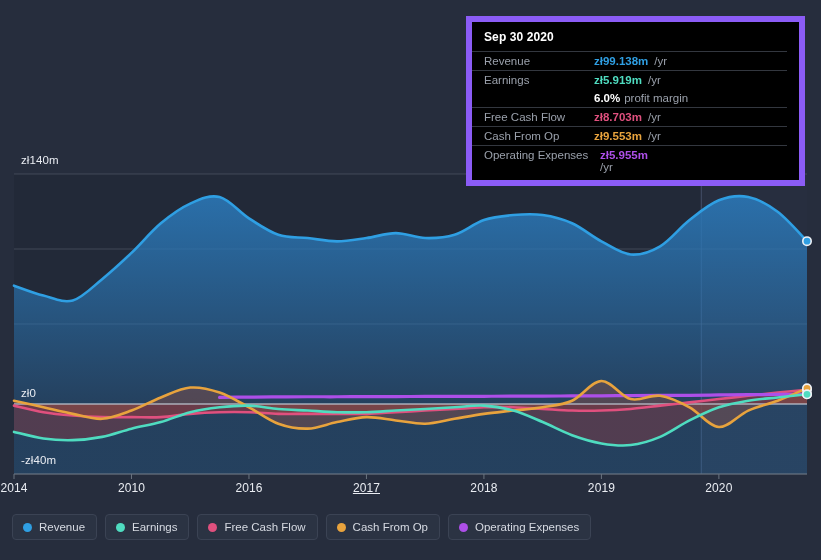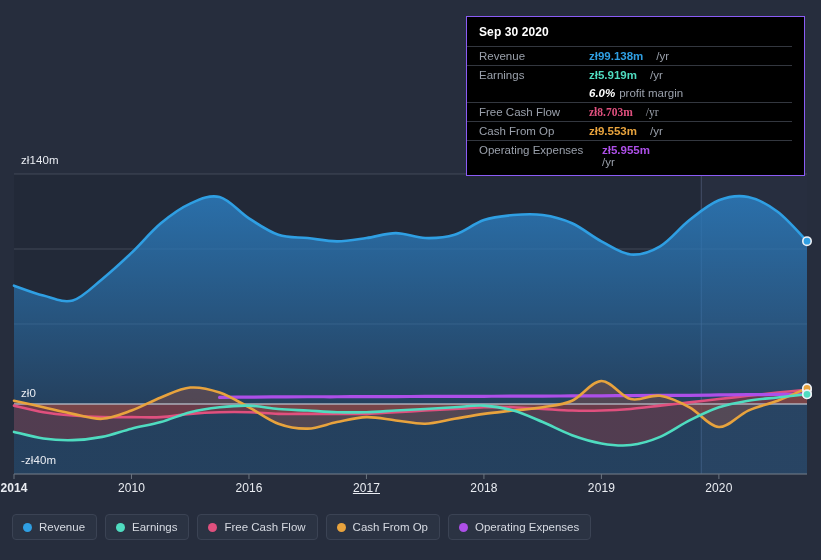--- a/index.html
+++ b/index.html
@@ -41,21 +41,21 @@
   .y-label { left: 21px; }
   .x-label { top: 481px; transform: translateX(-50%); font-size: 12px; }
 
   
   #tooltip {
     position: absolute;
     left: 466px;
     top: 16px;
     width: 339px;
     background: #000;
-    border: 1px solid #8b5cf6;
+    border: 6px solid #8b5cf6;
     box-sizing: border-box;
     padding: 6px 12px 4px 0;
     font-size: 11.5px;
   }
   #tooltip .tt-title {
     font-weight: bold;
     font-size: 12px;
     color: #ffffff;
     padding: 2px 12px 7px 12px;
     letter-spacing: .1px;
@@ -74,21 +74,21 @@
     font-size: 11.5px;
   }
   .tt-val {
     font-weight: bold;
     font-size: 11.5px;
     white-space: nowrap;
   }
   .tt-unit {
     color: #9aa0ab;
     font-weight: normal;
-    margin-left: 13px;
+    margin-left: 6px;
     font-size: 11.5px;
   }
   .tt-sub {
     color: #9aa0ab;
     font-weight: normal;
     margin-left: 4px;
     font-size: 11.5px;
   }
 
   
@@ -162,21 +162,21 @@
         <line x1="483.9259259259259" y1="474" x2="483.9259259259259" y2="479" stroke="#6b7480" stroke-width="1"></line>
         <line x1="601.4074074074074" y1="474" x2="601.4074074074074" y2="479" stroke="#6b7480" stroke-width="1"></line>
         <line x1="718.8888888888888" y1="474" x2="718.8888888888888" y2="479" stroke="#6b7480" stroke-width="1"></line>
       </svg>
 
     <div class="axis-label y-label" style="top:154px">zł140m</div>
     <div class="axis-label y-label" style="top:387px">zł0</div>
     <div class="axis-label y-label" style="top:454px">-zł40m</div>
 
     <div id="x-labels">
-        <div class="axis-label x-label" style="left: 14px; font-weight: bold;">2014</div>
+        <div class="axis-label x-label" style="left: 14px;">2014</div>
         <div class="axis-label x-label" style="left: 131.481px;">2010</div>
         <div class="axis-label x-label" style="left: 248.963px;">2016</div>
         <div class="axis-label x-label" style="left: 366.444px; text-decoration: underline;">2017</div>
         <div class="axis-label x-label" style="left: 483.926px;">2018</div>
         <div class="axis-label x-label" style="left: 601.407px;">2019</div>
         <div class="axis-label x-label" style="left: 718.889px;">2020</div>
       </div>
   </div>
 
   <div id="tooltip">
@@ -192,27 +192,27 @@
         <div class="tt-row">
           <div class="tt-key">Earnings</div>
           <div style="display: flex; align-items: center;">
             <div class="tt-val" style="color: rgb(79, 220, 192);">zł5.919m</div>
             <span class="tt-unit">/yr</span>
           </div>
         </div>
         <div class="tt-row no-rule">
           <div class="tt-key"></div>
           <div style="display: flex; align-items: baseline;">
-            <div class="tt-val" style="color: rgb(255, 255, 255); font-style: italic;">6.0%</div>
+            <div class="tt-val" style="color: rgb(255, 255, 255);">6.0%</div>
             <span class="tt-sub">profit margin</span>
           </div>
         </div>
         <div class="tt-row">
           <div class="tt-key">Free Cash Flow</div>
-          <div style="display: flex; align-items: flex-end; font-family: Liberation Serif, serif;">
+          <div style="display: flex; align-items: flex-end;">
             <div class="tt-val" style="color: rgb(224, 80, 126);">zł8.703m</div>
             <span class="tt-unit">/yr</span>
           </div>
         </div>
         <div class="tt-row">
           <div class="tt-key">Cash From Op</div>
           <div style="display: flex; align-items: baseline;">
             <div class="tt-val" style="color: rgb(232, 163, 61);">zł9.553m</div>
             <span class="tt-unit">/yr</span>
           </div>

